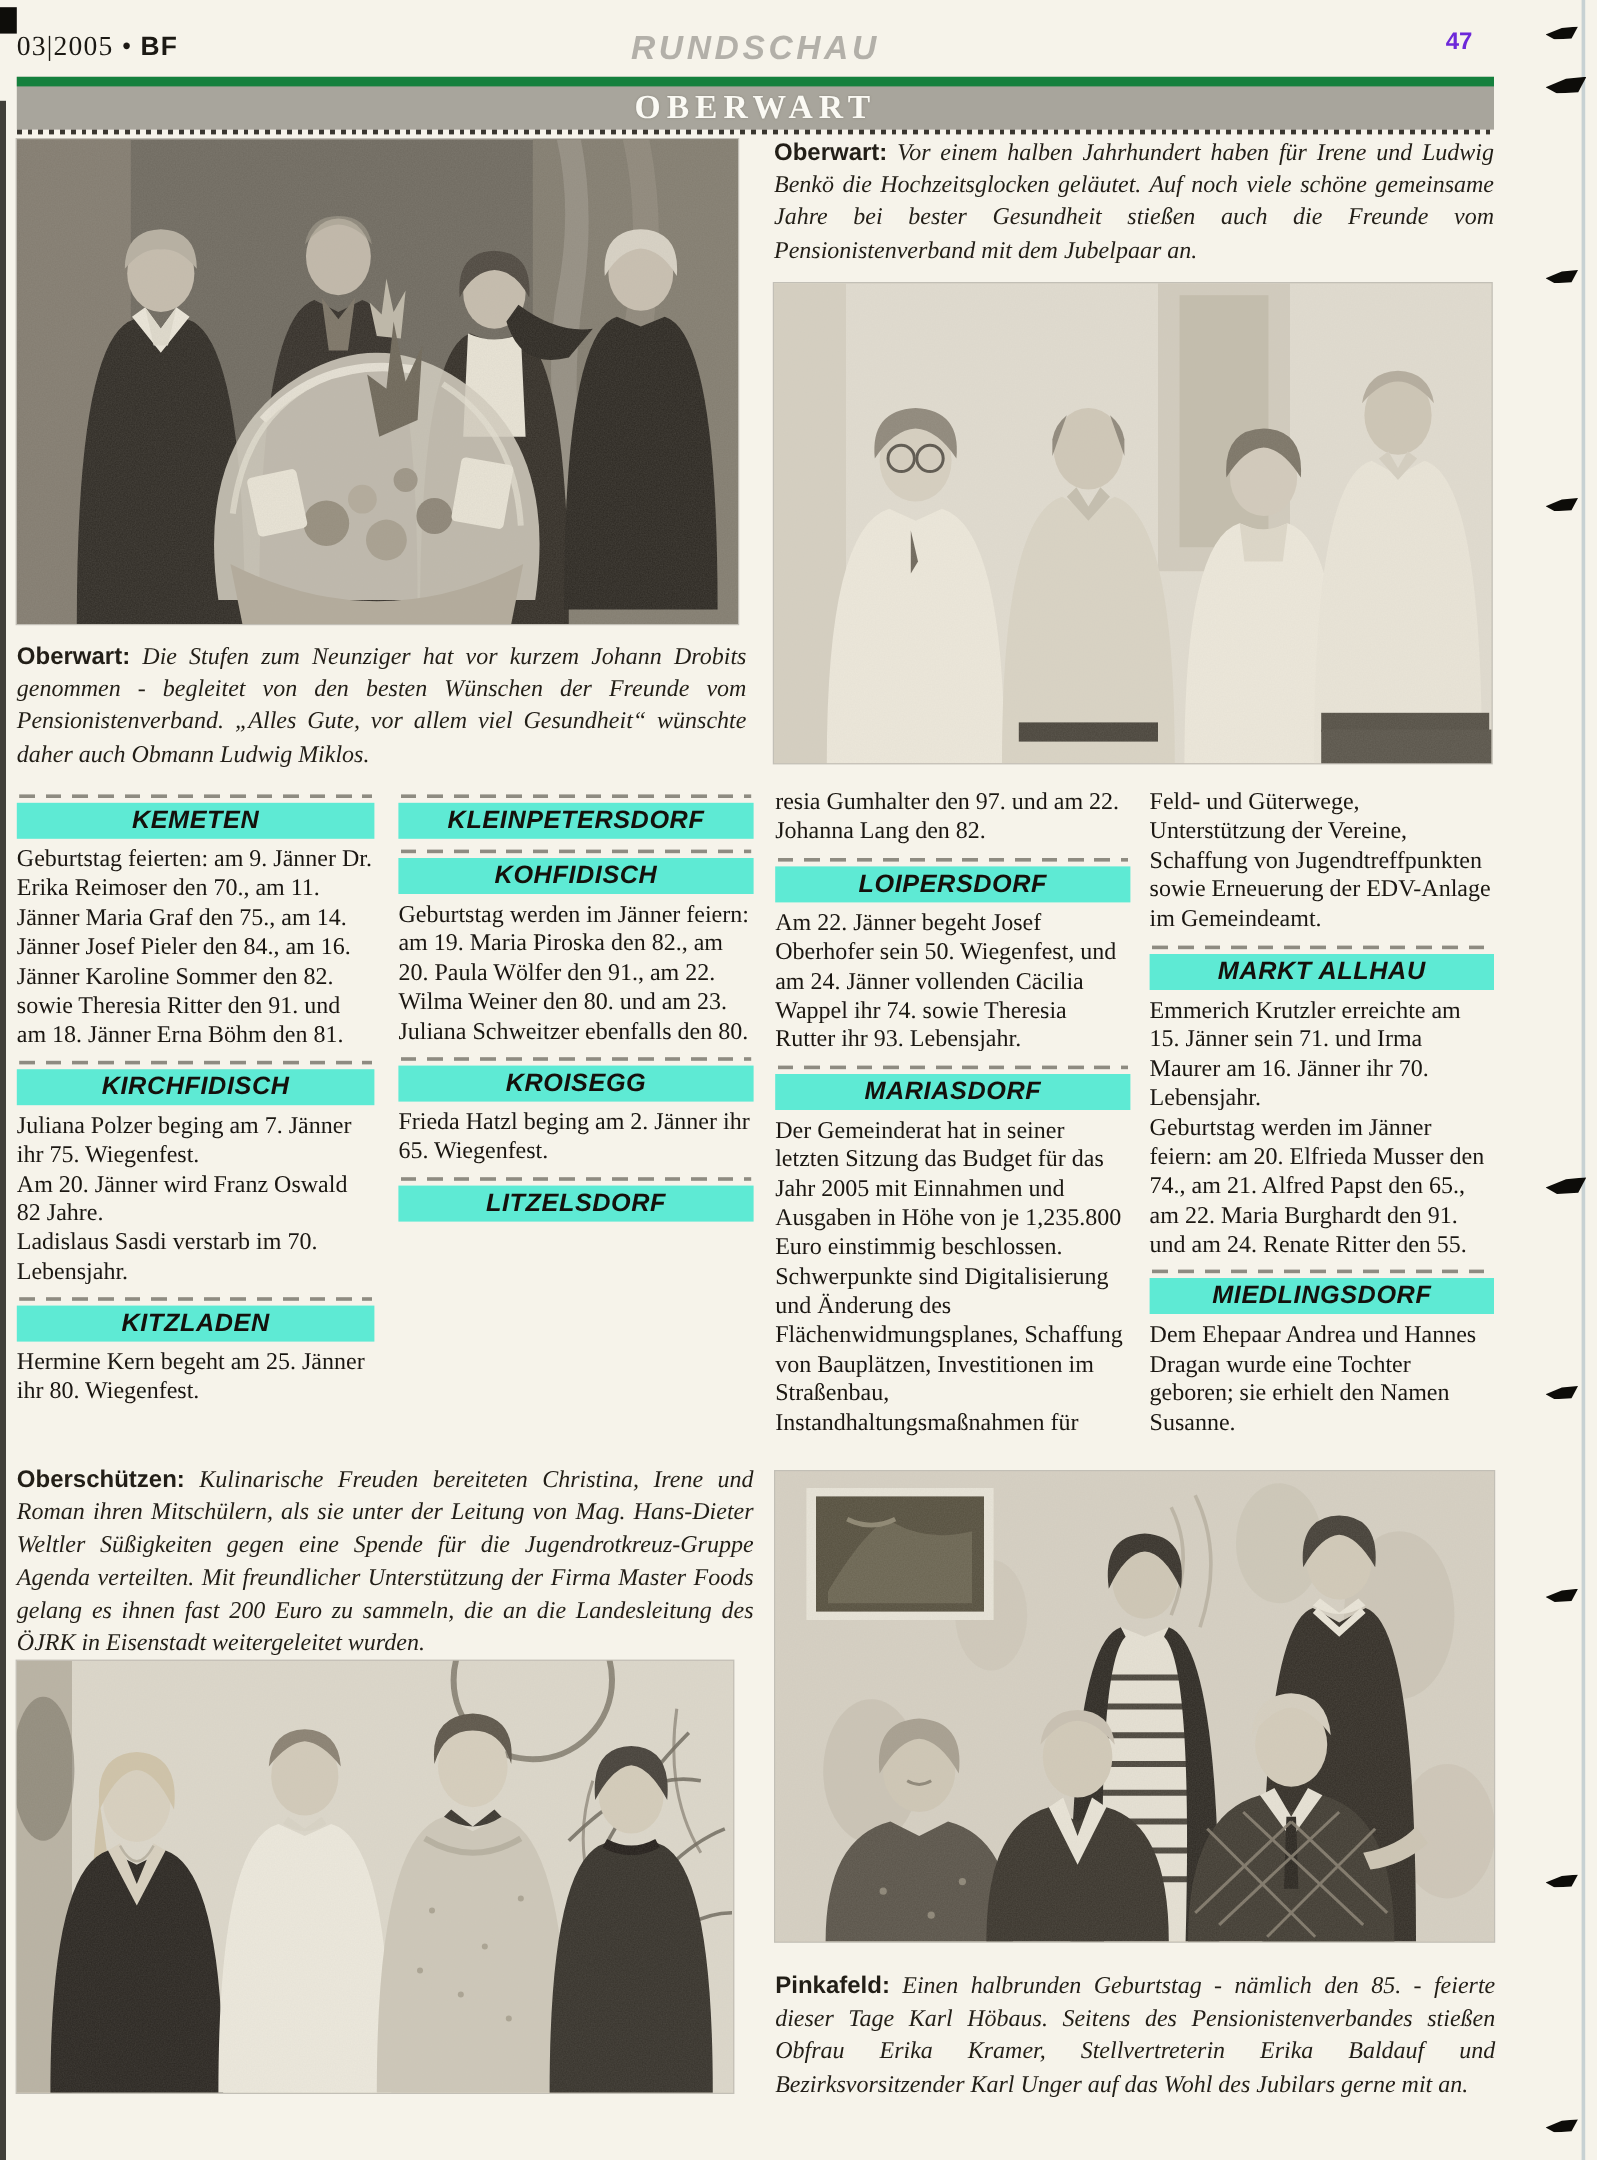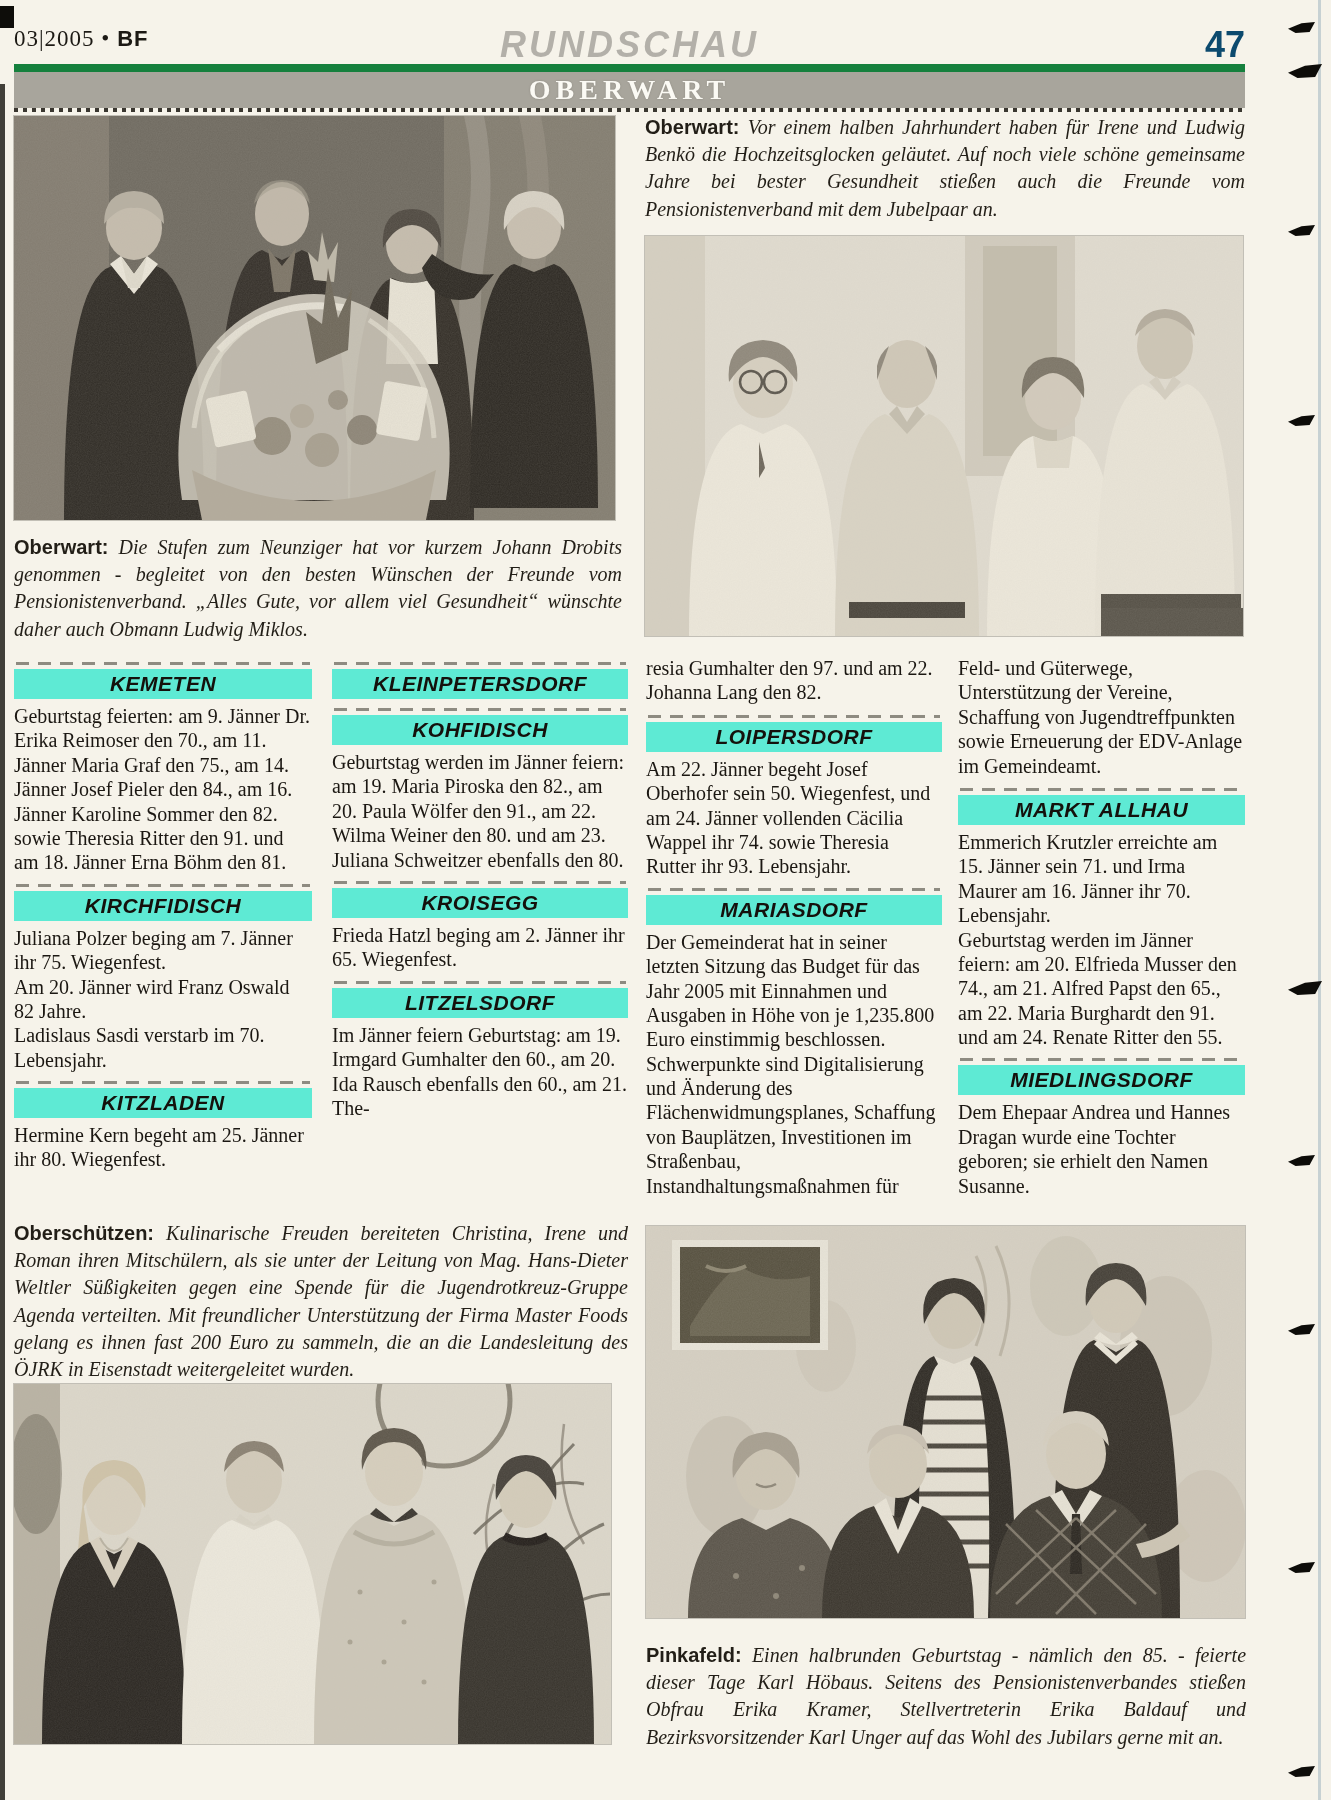--- a/index.html
+++ b/index.html
@@ -5,23 +5,23 @@
   html,body{margin:0;padding:0;}
   body{width:1331px;height:1800px;background:#efece2;font-family:"Liberation Serif",serif;}
   .page{position:relative;width:1331px;height:1800px;background:#f6f3ea;overflow:hidden;}
 
   
   .masthead{position:absolute;left:14px;top:24px;width:1231px;height:36px;}
   .mh-left{position:absolute;left:0;top:2px;font-size:23px;color:#1c1914;letter-spacing:1px;}
   .mh-left .brand{font-family:"Liberation Sans",sans-serif;font-weight:bold;font-size:22px;}
   .mh-center{position:absolute;left:0;width:100%;text-align:center;top:0;
              font-family:"Liberation Sans",sans-serif;font-weight:bold;font-style:italic;
-             font-size:36px;letter-spacing:3px;color:#b3b0a9;}
-  .mh-right{position:absolute;right:0;top:0;font-family:"Liberation Sans",sans-serif;
-            font-weight:bold;font-size:36px;color:#0c4a6e;}
+             font-size:28px;letter-spacing:3px;color:#b3b0a9;}
+  .mh-right{position:absolute;right:18px;top:0;font-family:"Liberation Sans",sans-serif;
+            font-weight:bold;font-size:20px;color:#6d28d9;}
 
   
   .banner{position:absolute;left:14px;top:64px;width:1231px;height:36px;background:#a8a59c;
           border-top:8px solid #15803d;text-align:center;}
   .banner span{font-family:"Liberation Serif",serif;font-weight:bold;font-size:28px;
                letter-spacing:5px;color:#fbfaf4;line-height:36px;text-shadow:0 0 2px #8a877e;}
   .dotted{position:absolute;left:14px;top:108px;width:1231px;height:4px;
           background:repeating-linear-gradient(90deg,#3a3730 0 4px,transparent 4px 9px);}
 
   
@@ -215,21 +215,20 @@
       <p class="body">Geburtstag werden im Jänner feiern: am 19. Maria Piroska den 82., am 20. Paula Wölfer den 91., am 22. Wilma Weiner den 80. und am 23. Juliana Schweitzer ebenfalls den 80.</p>
     </div>
     <div class="block">
       <div class="dashline"></div>
       <div class="sec-bar"><span>KROISEGG</span></div>
       <p class="body">Frieda Hatzl beging am 2. Jänner ihr 65. Wiegenfest.</p>
     </div>
     <div class="block">
       <div class="dashline"></div>
       <div class="sec-bar"><span>LITZELSDORF</span></div>
-      <p class="body">Im Jänner feiern Geburtstag: am 19. Irmgard Gumhalter den 60., am 20. Ida Rausch ebenfalls den 60., am 21. The-</p>
     </div>
   </div>
 
   <div class="col" style="left:646px;top:656px;width:296px;">
     <p class="body" style="margin-bottom:10px;">resia Gumhalter den 97. und am 22. Johanna Lang den 82.</p>
     <div class="block">
       <div class="dashline"></div>
       <div class="sec-bar"><span>LOIPERSDORF</span></div>
       <p class="body">Am 22. Jänner begeht Josef Oberhofer sein 50. Wiegenfest, und am 24. Jänner vollenden Cäcilia Wappel ihr 74. sowie Theresia Rutter ihr 93. Lebensjahr.</p>
     </div>

